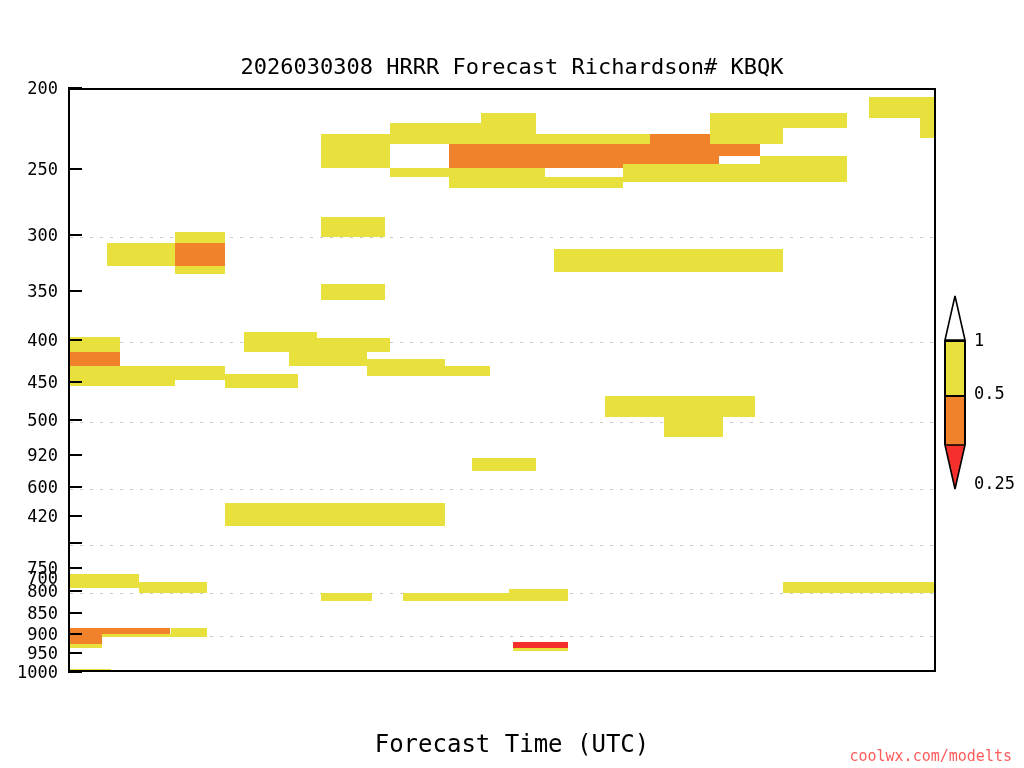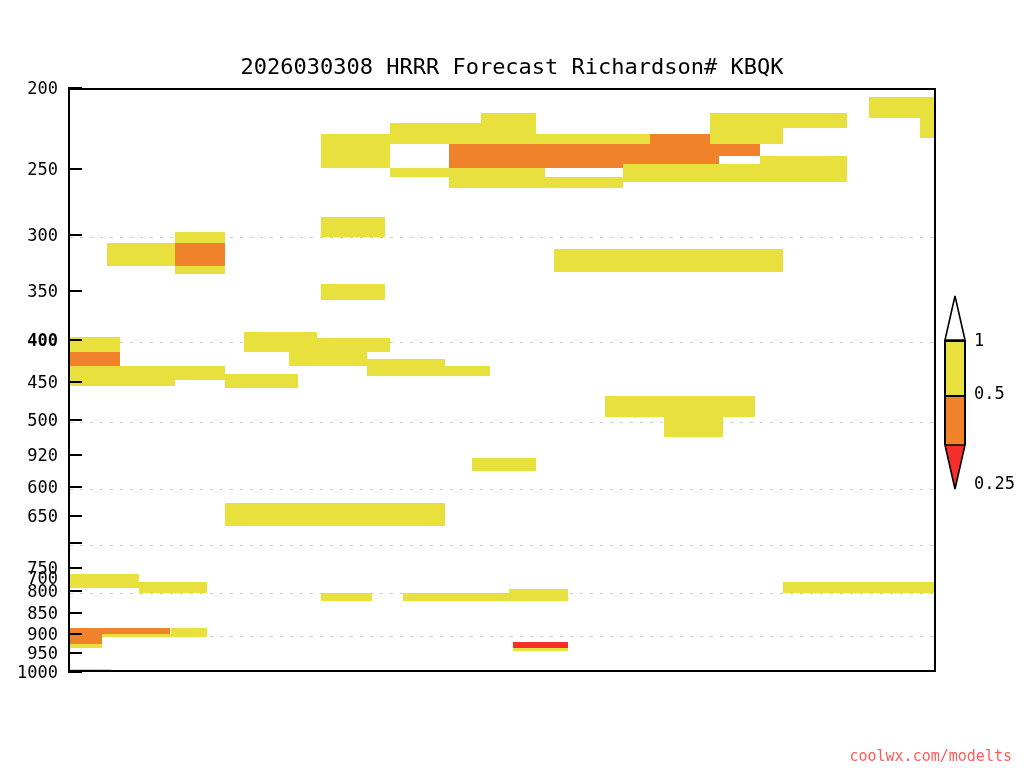--- a/index.html
+++ b/index.html
@@ -156,26 +156,26 @@
         <div class="cell" style="left: 593.895px; top: 588.687px; width: 109.642px; background: rgb(160, 90, 40);"></div>
         <div class="cell" style="left: 703.537px; top: 587.251px; width: 164.463px; background: rgb(160, 90, 40);"></div>
       </div>
   </div>
 
   <div id="yaxis">
       <div class="ytick-label" style="top: 0px; right: 10px;">200</div>
       <div class="ytick-label" style="top: 80.9698px; right: 10px;">250</div>
       <div class="ytick-label" style="top: 147.127px; right: 10px;">300</div>
       <div class="ytick-label" style="top: 203.062px; right: 10px;">350</div>
-      <div class="ytick-label" style="top: 251.515px; right: 10px; font-weight: bold;">400</div>
+      <div class="ytick-label" style="top: 251.515px; right: 10px;">400</div>
       <div class="ytick-label" style="top: 294.254px; right: 10px;">450</div>
       <div class="ytick-label" style="top: 332.485px; right: 10px; text-align: center;">500</div>
       <div class="ytick-label" style="top: 367.069px; right: 10px;">920</div>
       <div class="ytick-label" style="top: 398.642px; right: 10px;">600</div>
-      <div class="ytick-label" style="top: 427.686px; right: 10px;">650</div>
+      <div class="ytick-label" style="top: 427.686px; right: 10px;">420</div>
       <div class="ytick-label" style="top: 454.577px; right: 10px; margin-top: 35px;">700</div>
       <div class="ytick-label" style="top: 479.612px; right: 10px;">750</div>
       <div class="ytick-label" style="top: 503.03px; right: 10px;">800</div>
       <div class="ytick-label" style="top: 525.028px; right: 10px;">850</div>
       <div class="ytick-label" style="top: 545.769px; right: 10px;">900</div>
       <div class="ytick-label" style="top: 565.388px; right: 10px;">950</div>
       <div class="ytick-label" style="top: 584px; right: 10px;">1000</div>
     </div>
   <div id="yticks">
       <div class="ytick" style="top: -1px;"></div>
@@ -191,20 +191,21 @@
       <div class="ytick" style="top: 453.577px;"></div>
       <div class="ytick" style="top: 478.612px;"></div>
       <div class="ytick" style="top: 502.03px;"></div>
       <div class="ytick" style="top: 524.028px;"></div>
       <div class="ytick" style="top: 544.769px;"></div>
       <div class="ytick" style="top: 564.388px;"></div>
       <div class="ytick" style="top: 583px;"></div>
     </div>
 
 
+  <div class="xaxis-title">Forecast Time (UTC)</div>
 
   <div id="colorbar">
     <svg class="cb-arrow-up" viewBox="0 0 22 46" preserveAspectRatio="none">
       <polygon points="11,1 21,45 1,45" fill="#ffffff" stroke="#000" stroke-width="1.6"></polygon>
     </svg>
     <div class="cb-body" id="cb-body">
         <div class="cb-seg" style="top: 0px; height: 52.5px; background: rgb(232, 224, 60);"></div>
         <div class="cb-seg" style="top: 52.5px; height: 52.5px; background: rgb(240, 130, 44); border-top: 2px solid rgb(0, 0, 0);"></div>
       </div>
     <svg class="cb-arrow-dn" viewBox="0 0 22 46" preserveAspectRatio="none">

